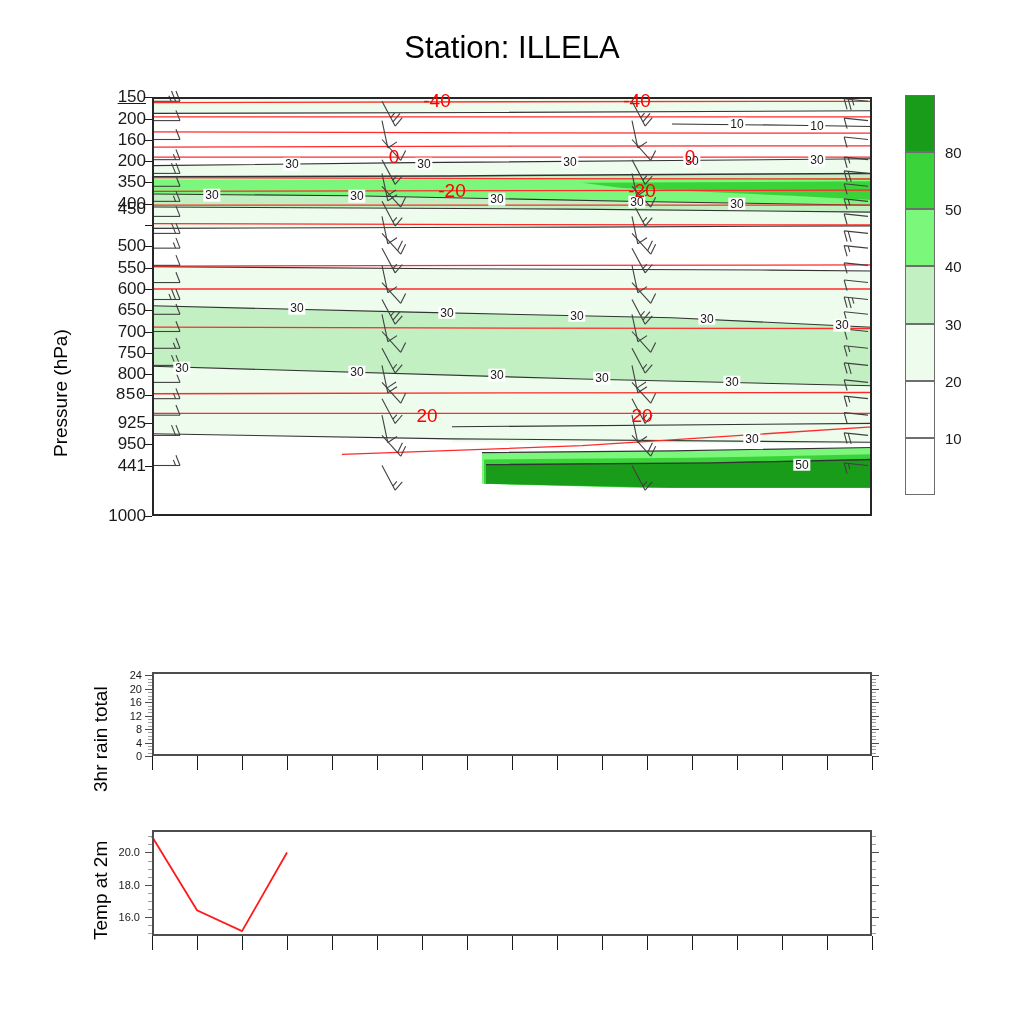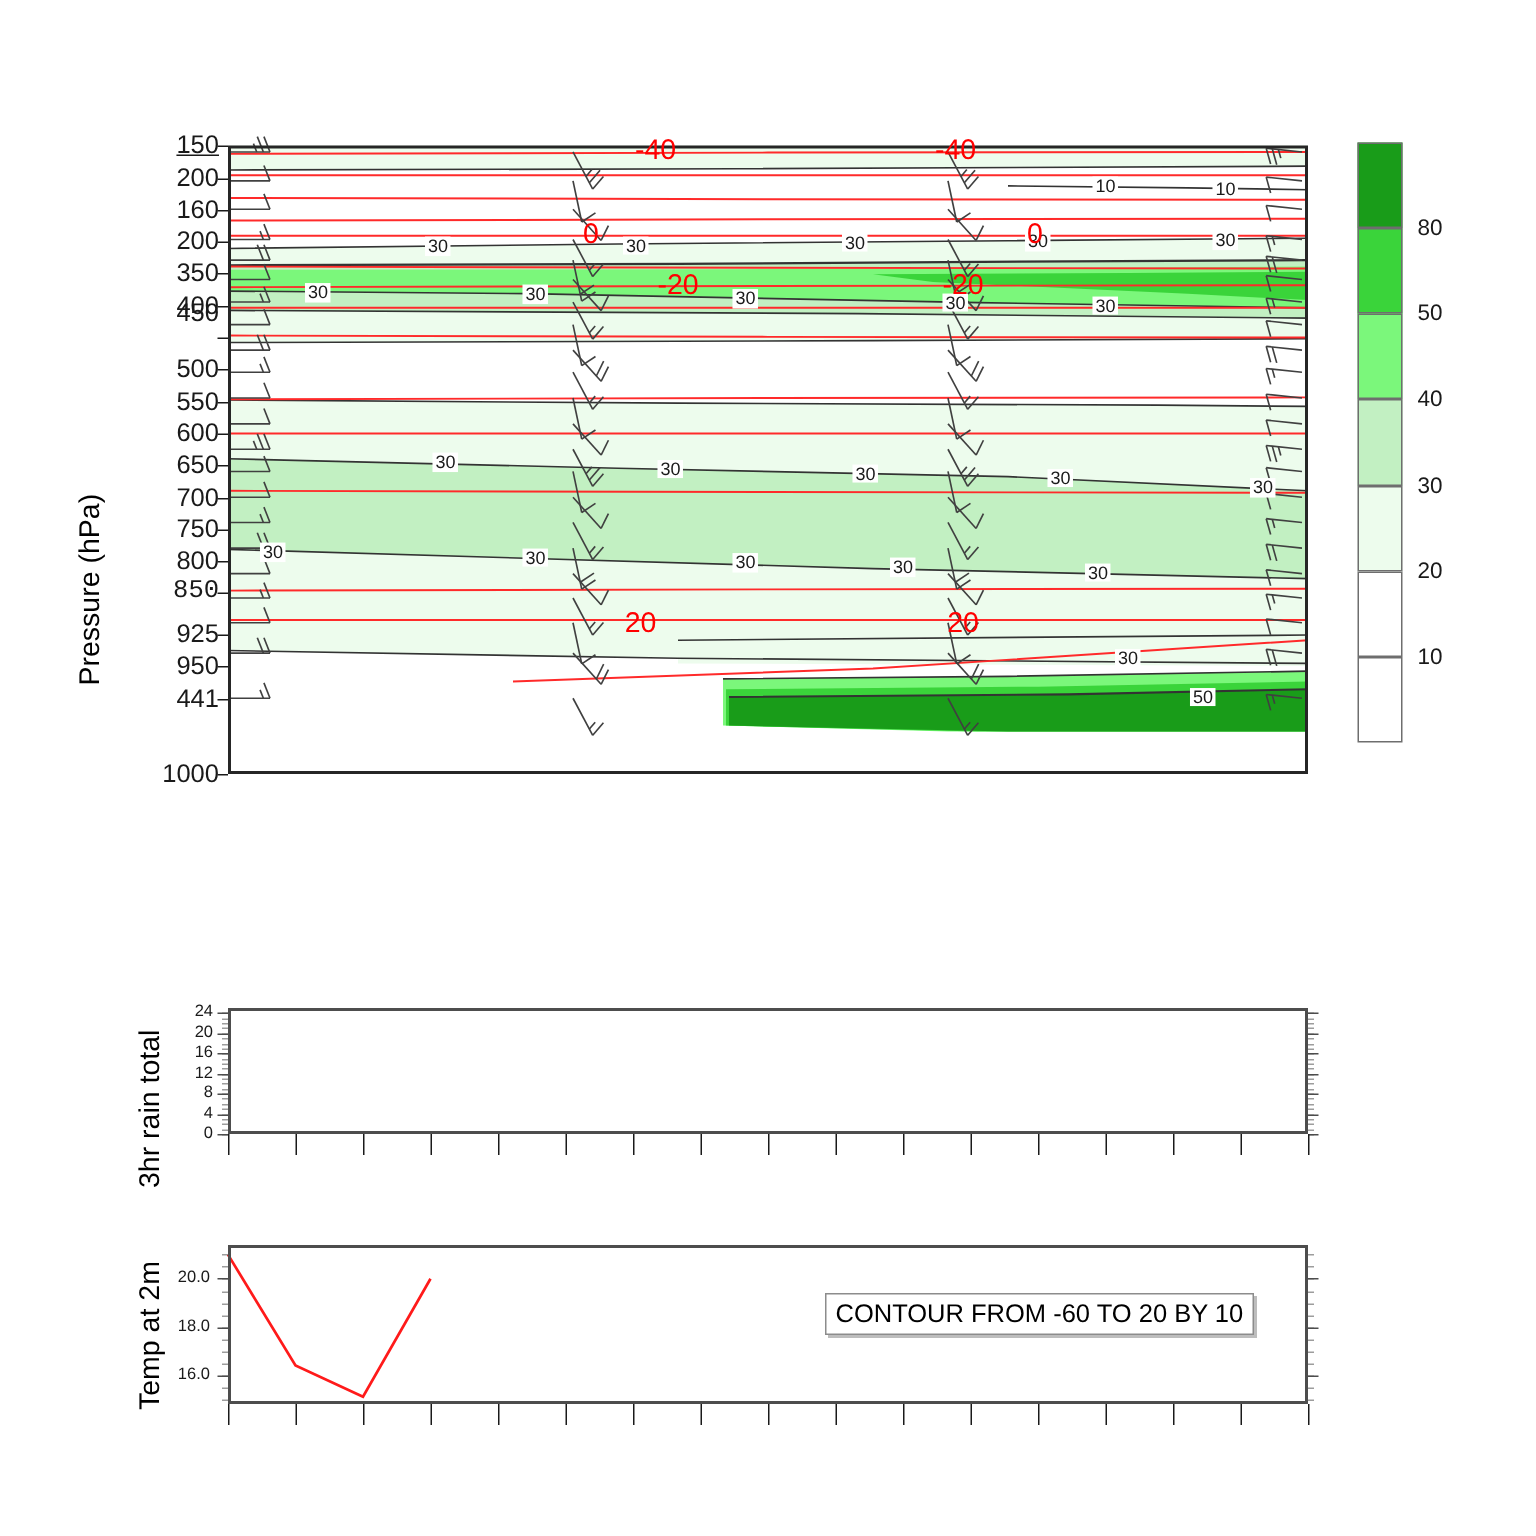--- a/index.html
+++ b/index.html
@@ -66,20 +66,21 @@
   }
   .clabel.red{color:#ff0000;font-size:19px;background:transparent;
       font-weight:400;}
   svg{display:block;overflow:visible;}
 </style>
 </head>
 <body>
 
 <div id="root">
 
+  <div class="title">Station: ILLELA</div>
 
   <div id="mainPanel">
 
     <svg id="mainSvg" width="720" height="419" viewBox="0 0 720 419" style="position:absolute;left:0;top:0;">
         <polygon points="0,0 720,0 720,13.76 340,15.479999999999999 0,16.34" fill="#edfced" stroke="none"></polygon>
         <polygon points="0,68.66 260,65.65 520,63.5 720,61.82 720,128.84 430,130.1 0,131.36" fill="#edfced" stroke="none"></polygon>
         <polygon points="0,79.84 300,78.98 560,77.26 720,76.4 720,115.1 420,112.09 0,109.94" fill="#c2f0c2" stroke="none"></polygon>
         <polygon points="0,82.85 330,82.42 600,81.56 720,80.7 720,108.22 500,104.78 200,98.76 0,97.04" fill="#7bf77b" stroke="none"></polygon>
         <polygon points="430,85.86 600,85 720,84.14 720,103.06 640,98.76 470,91.02" fill="#3ad43a" stroke="none"></polygon>
         <polygon points="0,169.64 300,171.79 620,173.08 720,173.94 720,345.28 300,341.84 0,336.68" fill="#edfced" stroke="none"></polygon>
@@ -606,16 +607,15 @@
         <div class="xtick-sub" style="left: 405px; top: 106px; height: 14px;"></div>
         <div class="xtick-sub" style="left: 450px; top: 106px; height: 14px;"></div>
         <div class="xtick-sub" style="left: 495px; top: 106px; height: 14px;"></div>
         <div class="xtick-sub" style="left: 540px; top: 106px; height: 14px;"></div>
         <div class="xtick-sub" style="left: 585px; top: 106px; height: 14px;"></div>
         <div class="xtick-sub" style="left: 630px; top: 106px; height: 14px;"></div>
         <div class="xtick-sub" style="left: 675px; top: 106px; height: 14px;"></div>
         <div class="xtick-sub" style="left: 720px; top: 106px; height: 14px;"></div>
       </div>
     <div class="axis-title-sub" style="left:-62px;top:110px;">Temp at 2m</div>
-    <div class="annotation" style="left:398px;top:32px;">CONTOUR FROM -60 TO 20 BY 10</div>
   </div>
 
 </div>
 
 </body></html>

